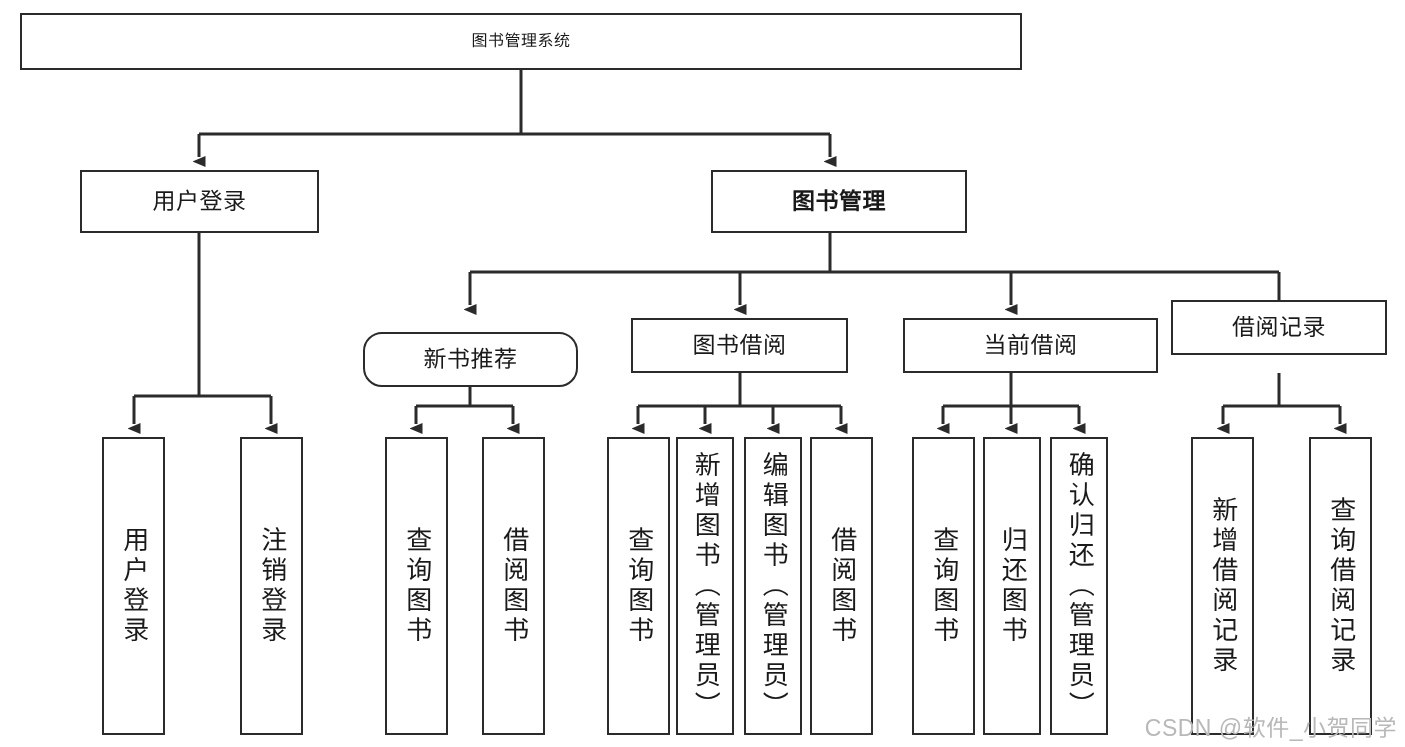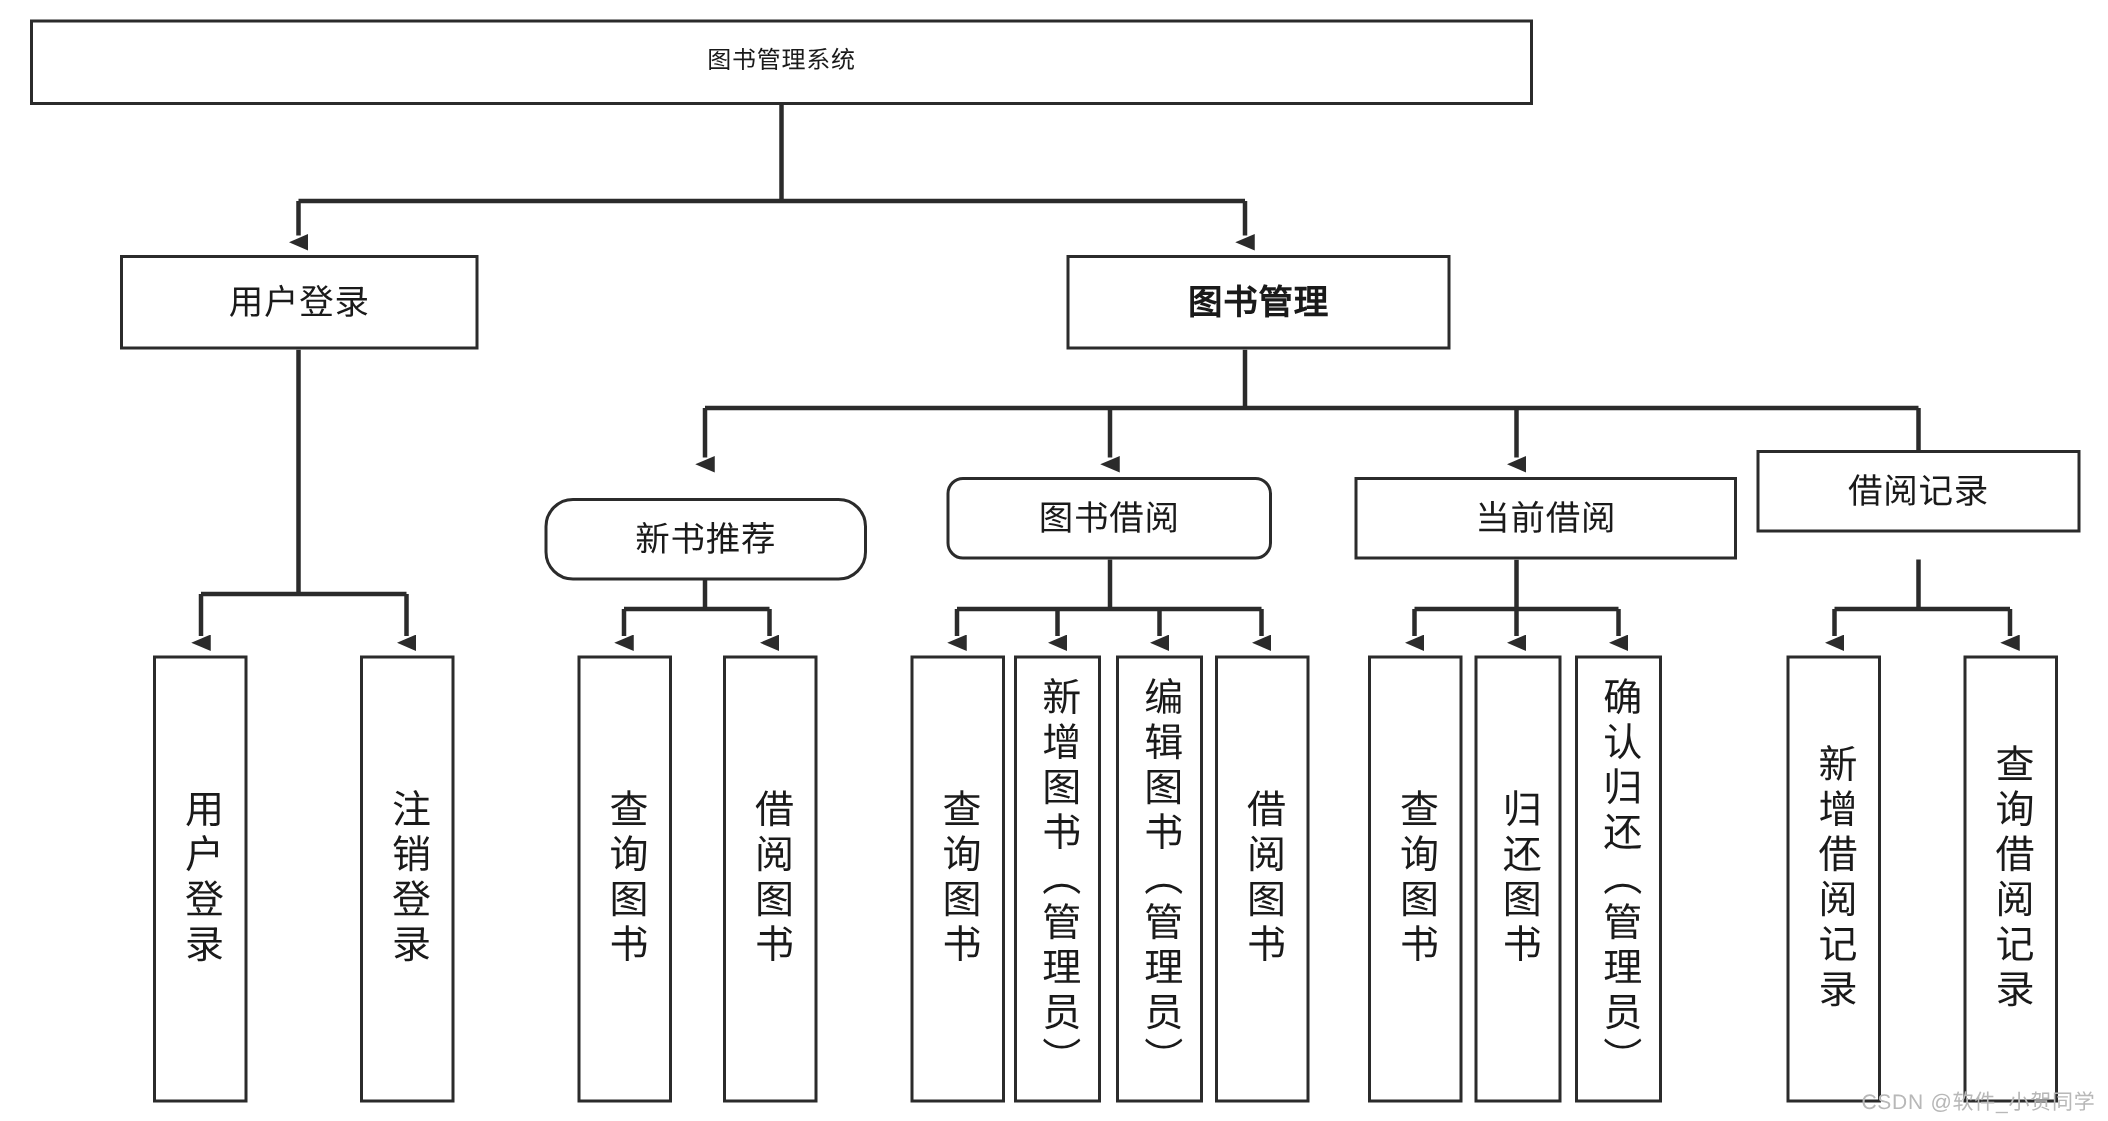--- a/index.html
+++ b/index.html
@@ -63,21 +63,21 @@
     font-size: 26px;
     line-height: 1.02;
     letter-spacing: 4px;
     white-space: nowrap;
     max-height: 100%;
   }
   #watermark {
     position: absolute;
     right: 8px;
     bottom: 4px;
-    font-size: 14px;
+    font-size: 23px;
     color: #b8b8b8;
     z-index: 5;
     white-space: nowrap;
     letter-spacing: 0.5px;
   }
 </style>
 </head>
 <body>
 
 <div id="diagram-root">
@@ -139,21 +139,21 @@
   <div class="node horiz" style="left:80px; top:170px; width:239px; height:63px;">
     <span class="label">用户登录</span>
   </div>
   <div class="node horiz" style="left:711px; top:170px; width:256px; height:63px;font-weight:bold;">
     <span class="label">图书管理</span>
   </div>
 
   <div class="node horiz" style="left:363px; top:332px; width:215px; height:55px;border-radius:19px;">
     <span class="label">新书推荐</span>
   </div>
-  <div class="node horiz" style="left:631px; top:318px; width:217px; height:55px;border-radius:11px;">
+  <div class="node horiz" style="left:631px; top:318px; width:217px; height:55px;">
     <span class="label">图书借阅</span>
   </div>
   <div class="node horiz" style="left:903px; top:318px; width:255px; height:55px;">
     <span class="label">当前借阅</span>
   </div>
   <div class="node horiz" style="left:1171px; top:300px; width:216px; height:55px;">
     <span class="label">借阅记录</span>
   </div>
 
   <div class="node vert" style="left:102px; top:437px; width:63px; height:298px;">

